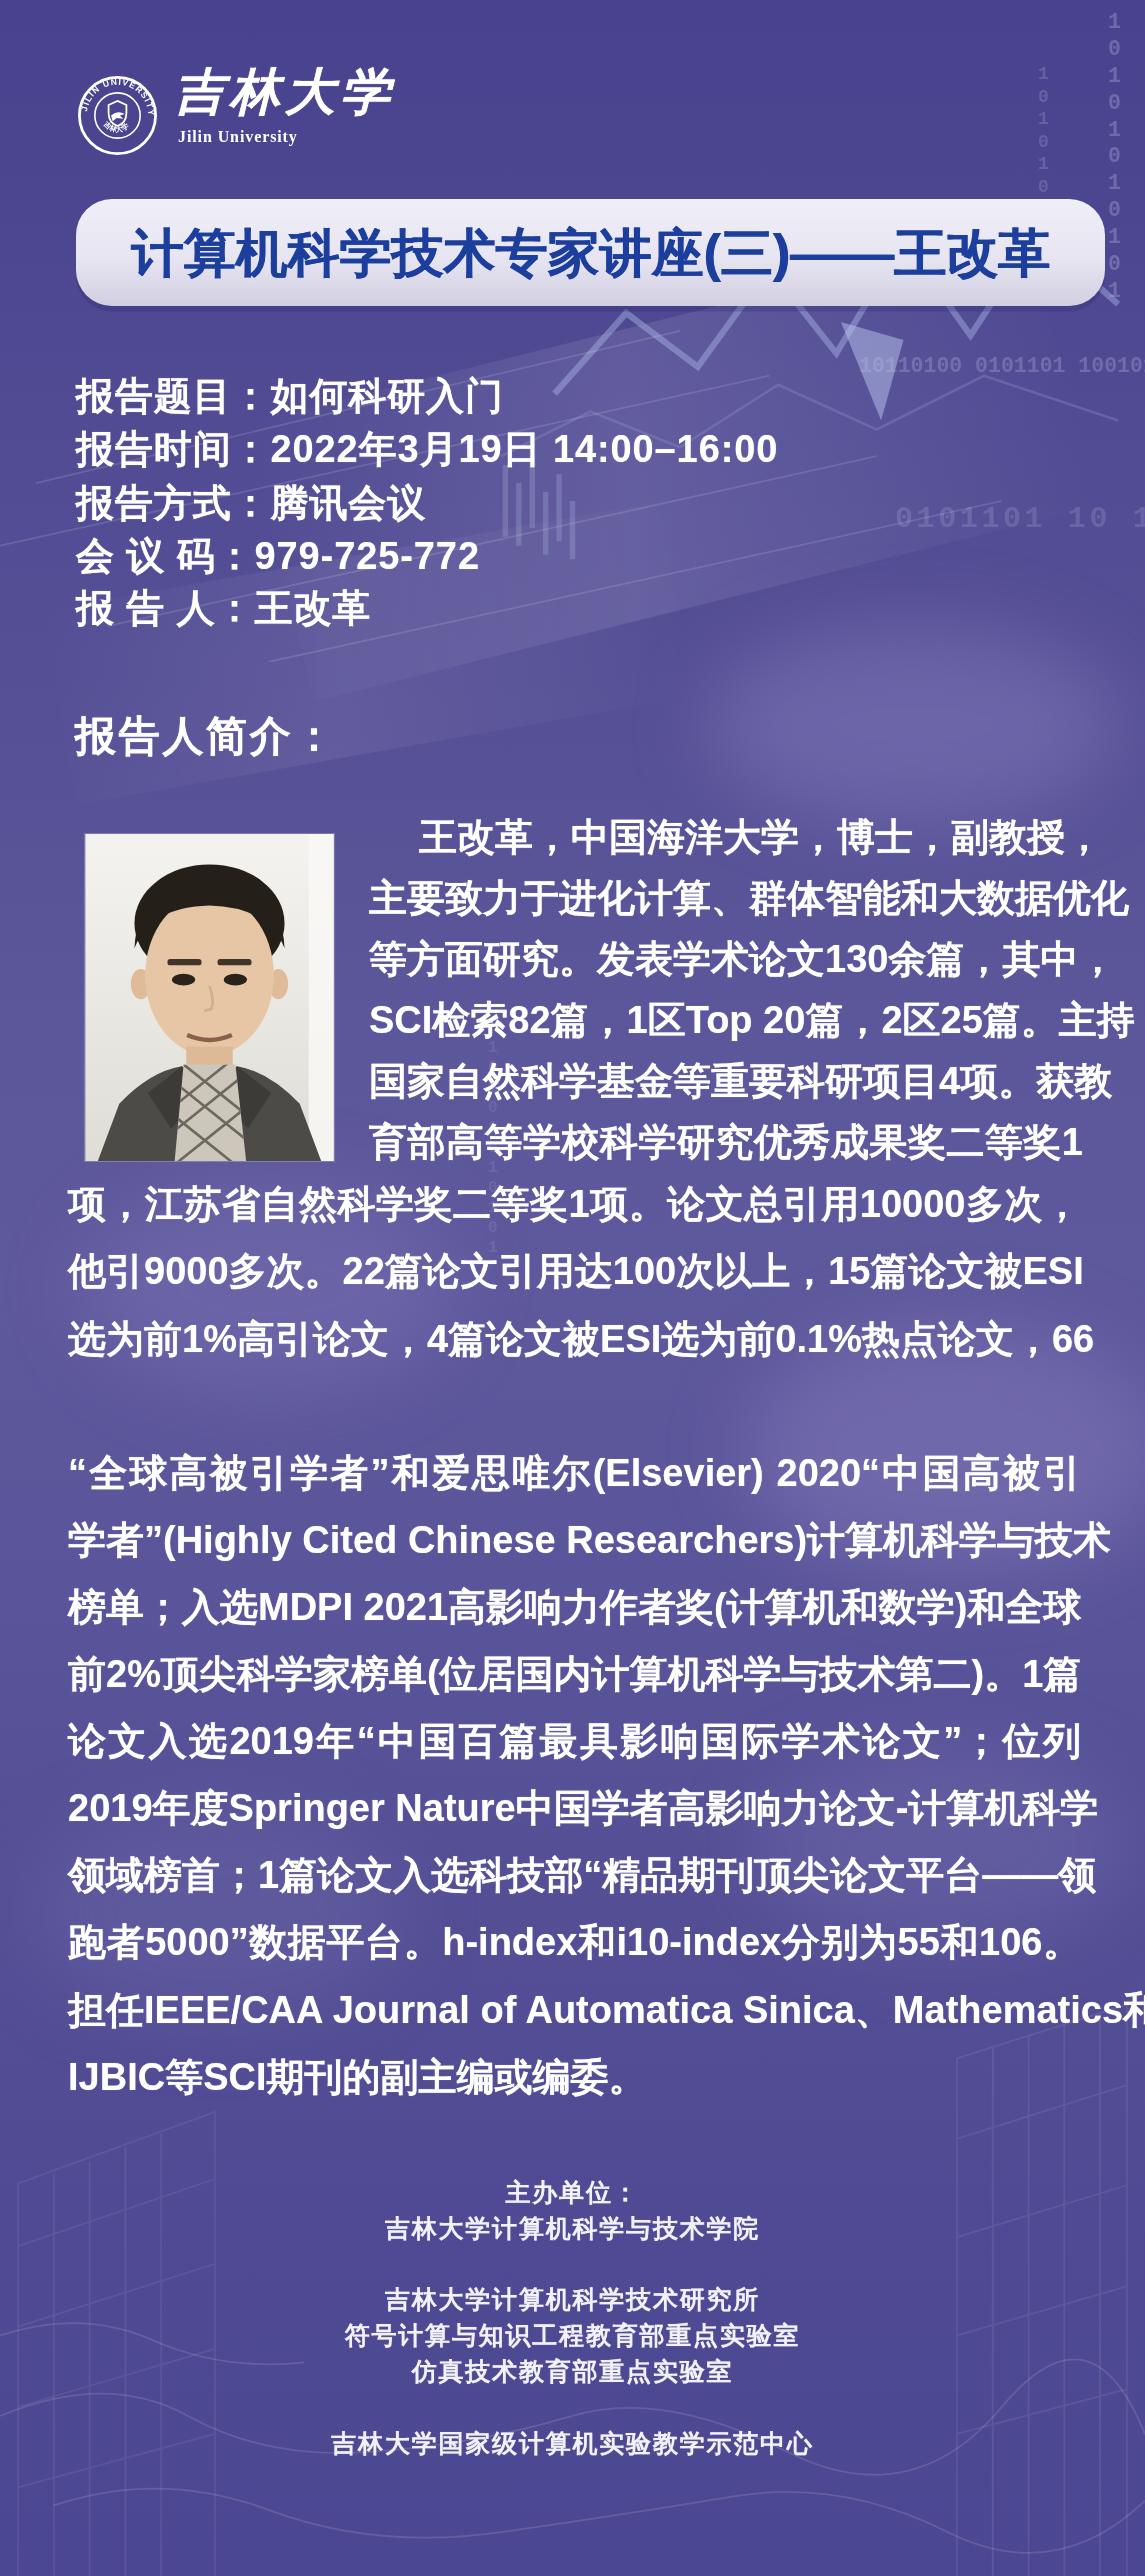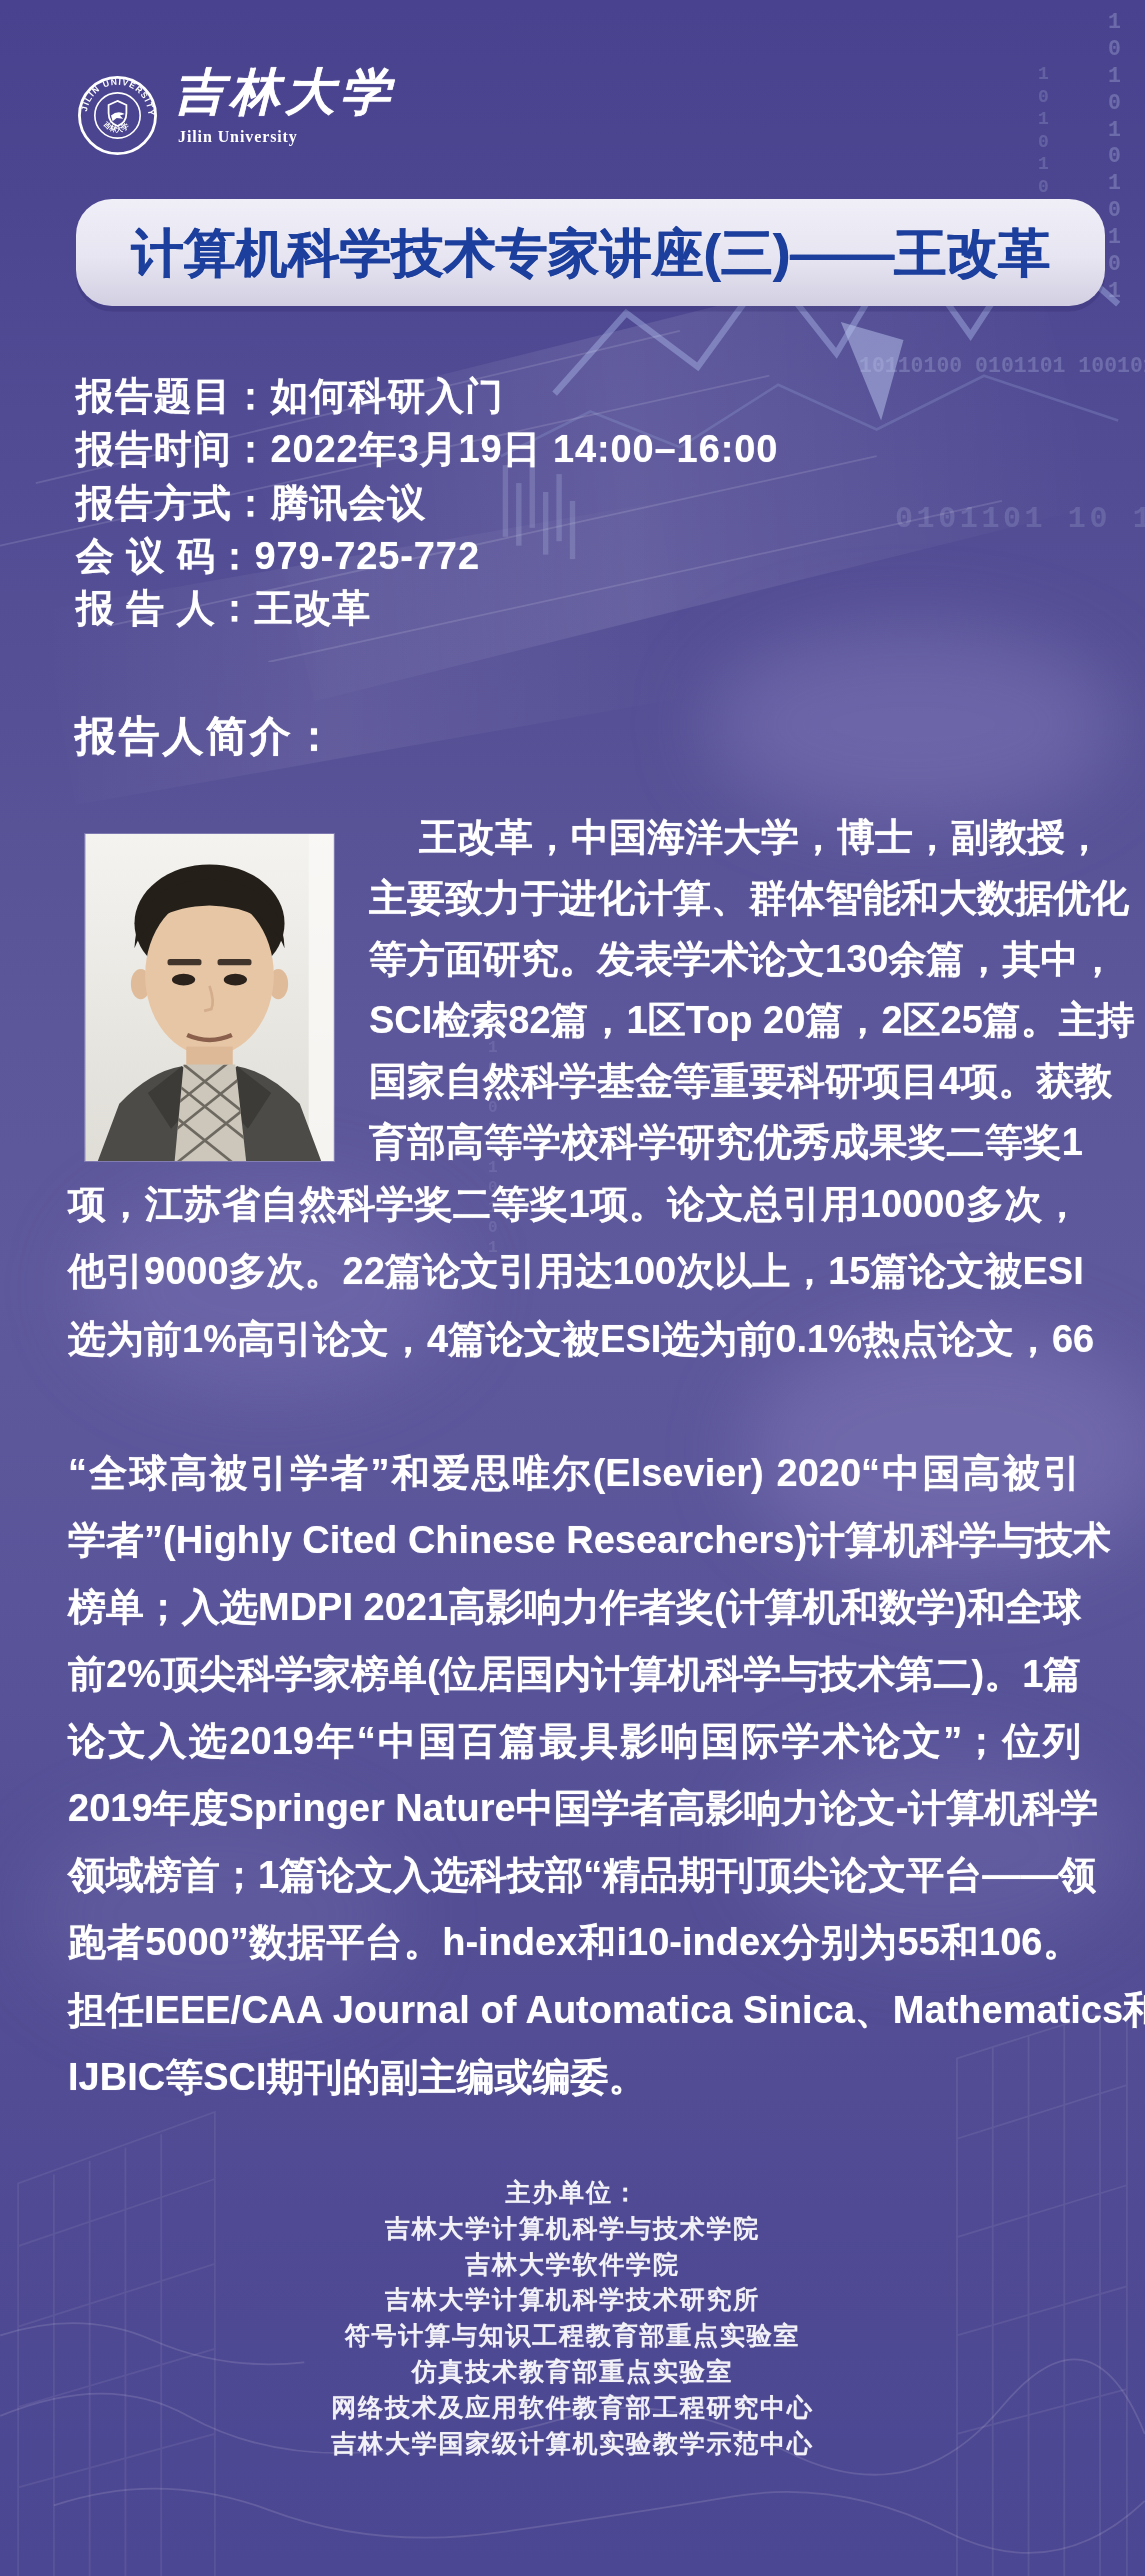--- a/index.html
+++ b/index.html
@@ -275,21 +275,19 @@
   <div class="abs bio full" style="top:1649px;">前2%顶尖科学家榜单(位居国内计算机科学与技术第二)。1篇</div>
   <div class="abs bio full" style="top:1716px;">论文入选2019年“中国百篇最具影响国际学术论文”；位列</div>
   <div class="abs bio full" style="top:1783px;">2019年度Springer Nature中国学者高影响力论文-计算机科学</div>
   <div class="abs bio full" style="top:1850px;">领域榜首；1篇论文入选科技部“精品期刊顶尖论文平台——领</div>
   <div class="abs bio full" style="top:1917px;">跑者5000”数据平台。h-index和i10-index分别为55和106。</div>
   <div class="abs bio full" style="top:1985px;">担任IEEE/CAA Journal of Automatica Sinica、Mathematics和</div>
   <div class="abs bio full endline" style="top:2052px;">IJBIC等SCI期刊的副主编或编委。</div>
 
   <div class="abs org" style="top:2176px;">主办单位：</div>
   <div class="abs org" style="top:2212px;">吉林大学计算机科学与技术学院</div>
-  <div class="abs org" style="top:2248px;">吉林大学软件学院</div>
   <div class="abs org" style="top:2283px;">吉林大学计算机科学技术研究所</div>
   <div class="abs org" style="top:2319px;">符号计算与知识工程教育部重点实验室</div>
   <div class="abs org" style="top:2355px;">仿真技术教育部重点实验室</div>
-  <div class="abs org" style="top:2391px;">网络技术及应用软件教育部工程研究中心</div>
   <div class="abs org" style="top:2427px;">吉林大学国家级计算机实验教学示范中心</div>
 
 </div>
 
 
 </body></html>

